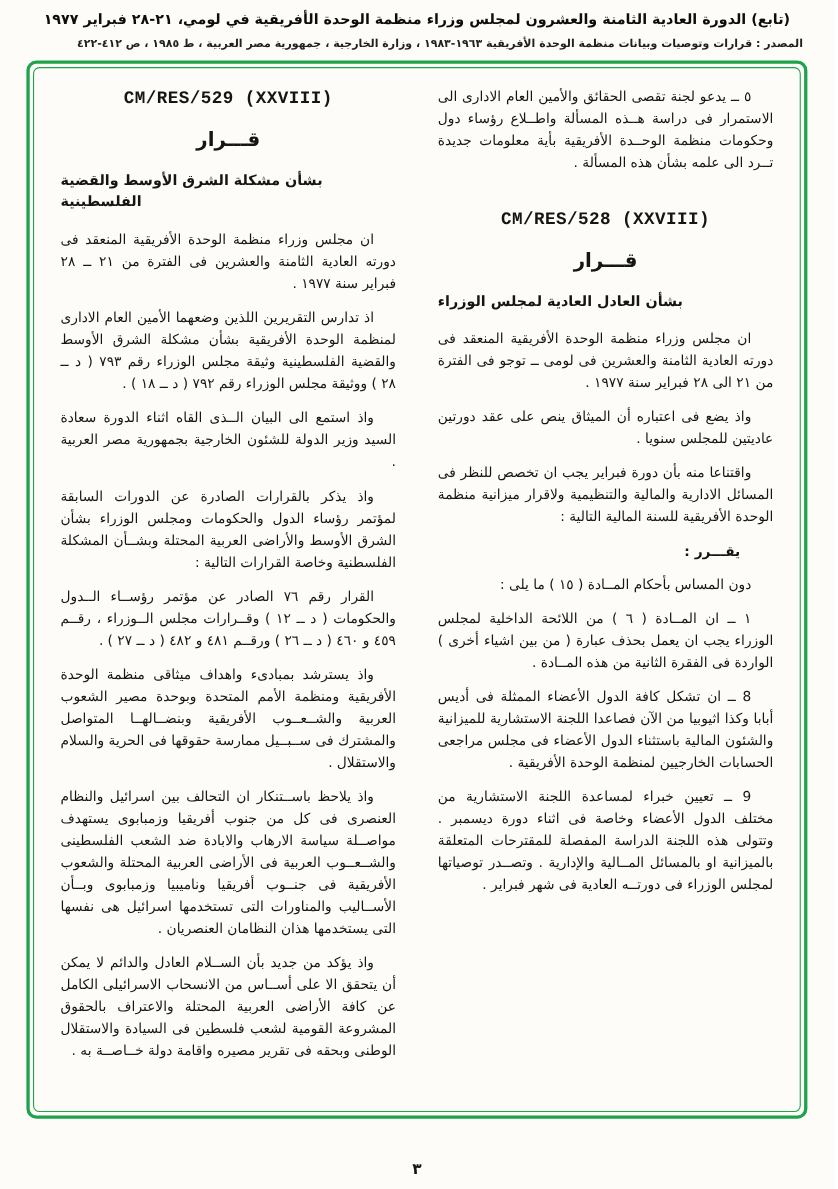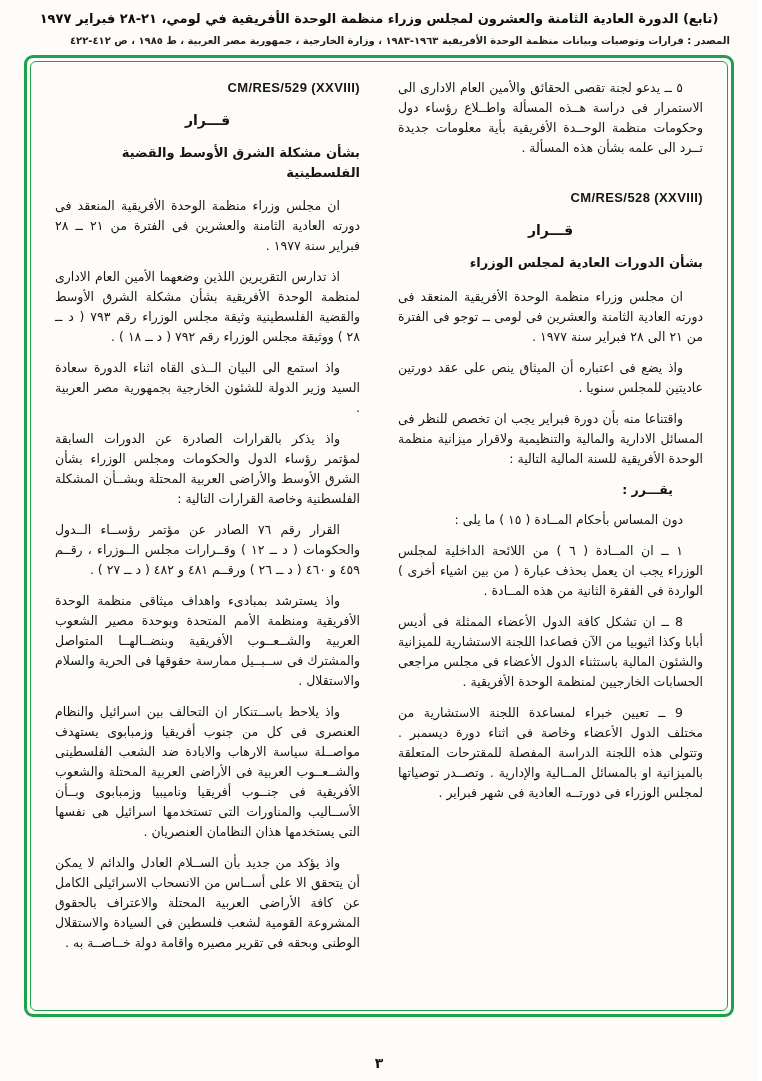--- a/index.html
+++ b/index.html
@@ -48,35 +48,35 @@
   .columns { display: flex; direction: rtl; gap: 38px; height: 100%; }
   .col {
     flex: 1 1 0;
     direction: rtl;
     text-align: justify;
     font-size: 12.5px;
     line-height: 1.6;
   }
 
   .code {
-    direction: ltr; text-align: right;
-    font-family: Liberation Sans, sans-serif;
-    font-size: 13px; font-weight: bold;
+    direction: ltr; text-align: center;
+    font-family: Liberation Mono, monospace;
+    font-size: 16px; font-weight: bold;
     letter-spacing: .4px;
     margin-bottom: 6px;
   }
   .col .code.spaced { margin-top: 30px; }
 
   .title {
     text-align: center; font-weight: bold;
-    font-size: 14px; letter-spacing: 3px;
+    font-size: 18px; letter-spacing: 3px;
     margin: 10px 0 12px 0;
   }
   .subtitle {
-    text-align: right; font-weight: bold;
+    text-align: left; font-weight: bold;
     font-size: 13px; line-height: 1.5;
     margin-bottom: 14px;
   }
 
   p.para { margin-bottom: 11px; text-indent: 20px; }
   p.decide {
     font-weight: bold;
     margin: 0 30px 10px 0;
     text-align: right;
   }
@@ -99,21 +99,21 @@
   </header>
 
   <div class="frame">
     <div class="frame-inner">
       <div class="columns">
 
         <section class="col">
           <p class="para">٥ ــ يدعو لجنة تقصى الحقائق والأمين العام الادارى الى الاستمرار فى دراسة هــذه المسألة واطــلاع رؤساء دول وحكومات منظمة الوحــدة الأفريقية بأية معلومات جديدة تــرد الى علمه بشأن هذه المسألة .</p>
           <p class="code spaced">CM/RES/528 (XXVIII)</p>
           <h2 class="title">قـــرار</h2>
-          <h3 class="subtitle">بشأن الدورات العادية لمجلس الوزراء</h3>
+          <h3 class="subtitle">بشأن العادل العادية لمجلس الوزراء</h3>
           <p class="para">ان مجلس وزراء منظمة الوحدة الأفريقية المنعقد فى دورته العادية الثامنة والعشرين فى لومى ــ توجو فى الفترة من ٢١ الى ٢٨ فبراير سنة ١٩٧٧ .</p>
           <p class="para">واذ يضع فى اعتباره أن الميثاق ينص على عقد دورتين عاديتين للمجلس سنويا .</p>
           <p class="para">واقتناعا منه بأن دورة فبراير يجب ان تخصص للنظر فى المسائل الادارية والمالية والتنظيمية ولاقرار ميزانية منظمة الوحدة الأفريقية للسنة المالية التالية :</p>
           <p class="decide">يقـــرر :</p>
           <p class="para">دون المساس بأحكام المــادة ( ١٥ ) ما يلى :</p>
           <p class="para">١ ــ ان المــادة ( ٦ ) من اللائحة الداخلية لمجلس الوزراء يجب ان يعمل بحذف عبارة ( من بين اشياء أخرى ) الواردة فى الفقرة الثانية من هذه المــادة .</p>
           <p class="para">8 ــ ان تشكل كافة الدول الأعضاء الممثلة فى أديس أبابا وكذا اثيوبيا من الآن فصاعدا اللجنة الاستشارية للميزانية والشئون المالية باستثناء الدول الأعضاء فى مجلس مراجعى الحسابات الخارجيين لمنظمة الوحدة الأفريقية .</p>
           <p class="para">9 ــ تعيين خبراء لمساعدة اللجنة الاستشارية من مختلف الدول الأعضاء وخاصة فى اثناء دورة ديسمبر . وتتولى هذه اللجنة الدراسة المفصلة للمقترحات المتعلقة بالميزانية او بالمسائل المــالية والإدارية . وتصــدر توصياتها لمجلس الوزراء فى دورتــه العادية فى شهر فبراير .</p>
         </section>
 

